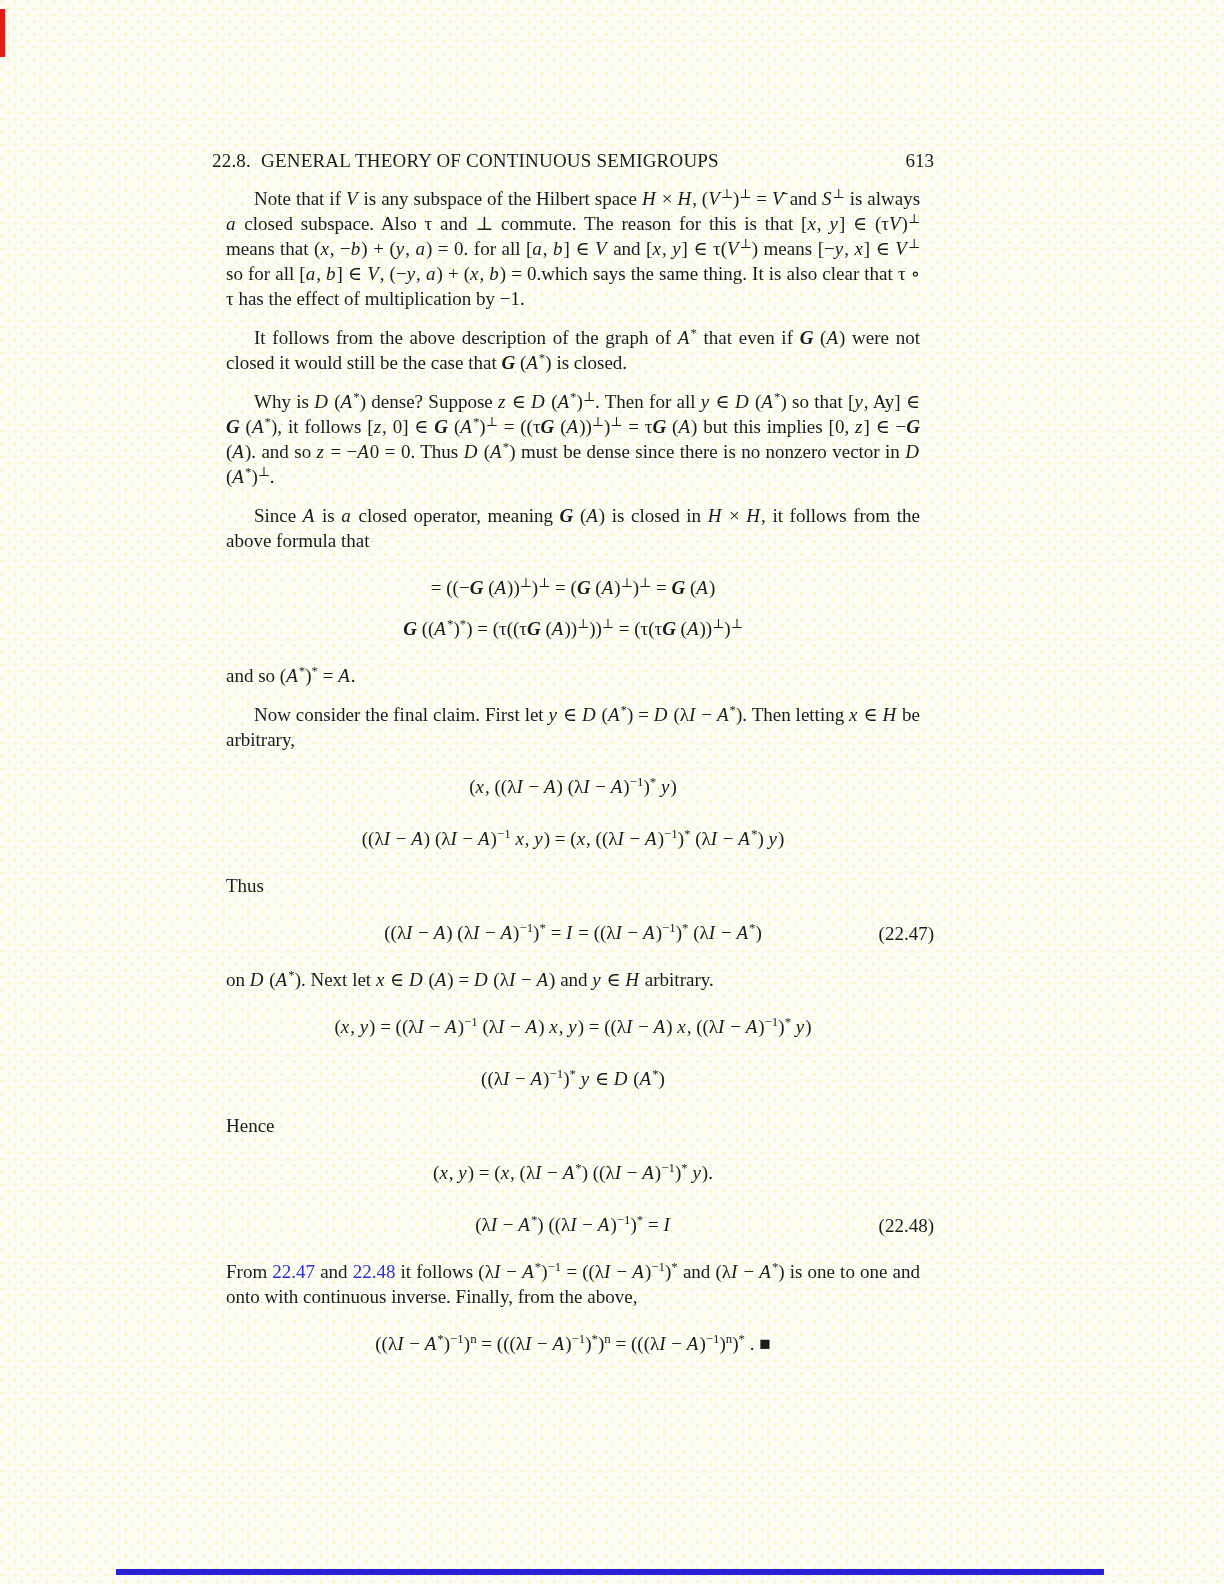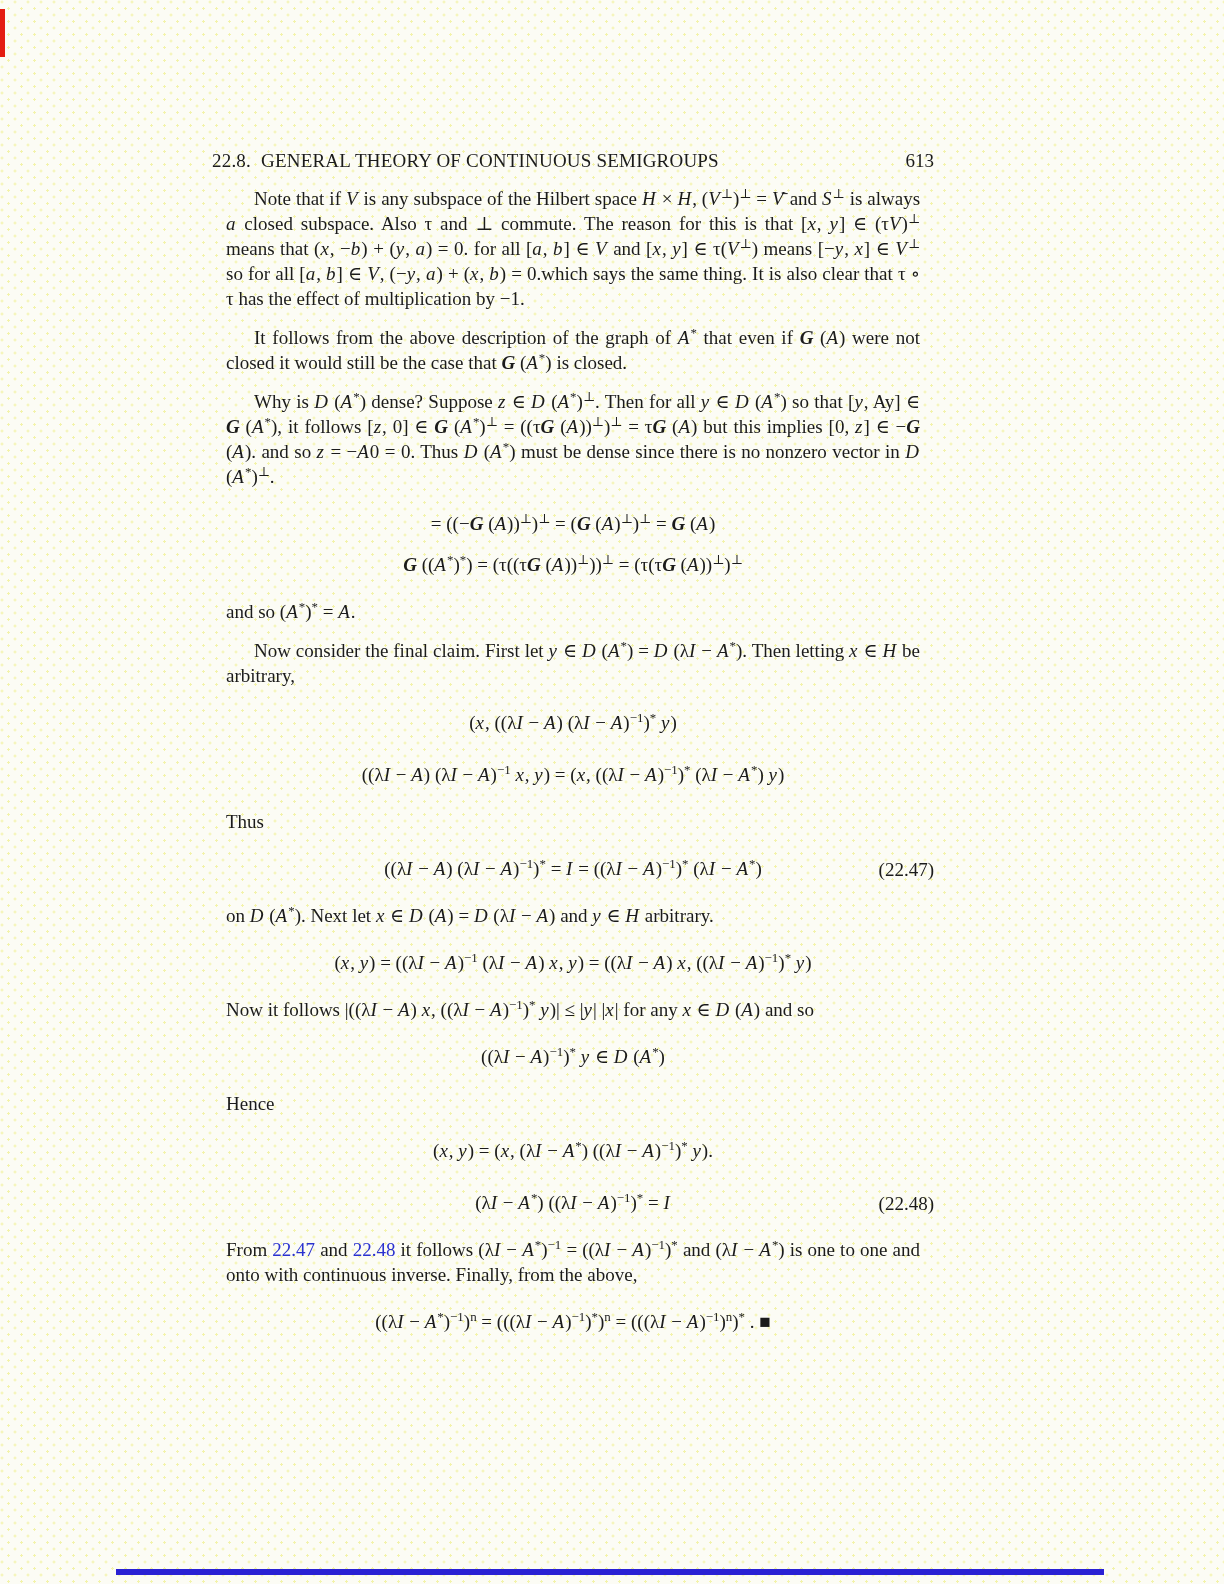--- a/index.html
+++ b/index.html
@@ -64,20 +64,21 @@
 
   <div class="column">
     <div class="header">
       <span class="sec"><span class="secnum">22.8.</span><span>GENERAL THEORY OF CONTINUOUS SEMIGROUPS</span></span>
       <span>613</span>
     </div>
     <div class="body">
         <p class="para indent"><span>Note that if <i>V</i> is any subspace of the Hilbert space <i>H</i> × <i>H</i>, (<i>V</i><sup>⊥</sup>)<sup>⊥</sup> = <i>V</i>̄ and <i>S</i><sup>⊥</sup> is always <i>a</i> closed subspace. Also τ and ⊥ commute. The reason for this is that [<i>x</i>, <i>y</i>] ∈ (τ<i>V</i>)<sup>⊥</sup> means that (<i>x</i>, −<i>b</i>) + (<i>y</i>, <i>a</i>) = 0. for all [<i>a</i>, <i>b</i>] ∈ <i>V</i> and [<i>x</i>, <i>y</i>] ∈ τ(<i>V</i><sup>⊥</sup>) means [−<i>y</i>, <i>x</i>] ∈ <i>V</i><sup>⊥</sup> so for all [<i>a</i>, <i>b</i>] ∈ <i>V</i>, (−<i>y</i>, <i>a</i>) + (<i>x</i>, <i>b</i>) = 0.which says the same thing. It is also clear that τ ∘ τ has the effect of multiplication by −1.</span></p>
         <p class="para indent"><span>It follows from the above description of the graph of <i>A</i><sup>*</sup> that even if <span class="scr">G</span> (<i>A</i>) were not closed it would still be the case that <span class="scr">G</span> (<i>A</i><sup>*</sup>) is closed.</span></p>
         <p class="para indent"><span>Why is <i>D</i> (<i>A</i><sup>*</sup>) dense? Suppose <i>z</i> ∈ <i>D</i> (<i>A</i><sup>*</sup>)<sup>⊥</sup>. Then for all <i>y</i> ∈ <i>D</i> (<i>A</i><sup>*</sup>) so that [<i>y</i>, Ay] ∈ <span class="scr">G</span> (<i>A</i><sup>*</sup>), it follows [<i>z</i>, 0] ∈ <span class="scr">G</span> (<i>A</i><sup>*</sup>)<sup>⊥</sup> = ((τ<span class="scr">G</span> (<i>A</i>))<sup>⊥</sup>)<sup>⊥</sup> = τ<span class="scr">G</span> (<i>A</i>) but this implies [0, <i>z</i>] ∈ −<span class="scr">G</span> (<i>A</i>). and so <i>z</i> = −<i>A</i>0 = 0. Thus <i>D</i> (<i>A</i><sup>*</sup>) must be dense since there is no nonzero vector in <i>D</i> (<i>A</i><sup>*</sup>)<sup>⊥</sup>.</span></p>
+        <p class="para indent"><span>Since <i>A</i> is <i>a</i> closed operator, meaning <span class="scr">G</span> (<i>A</i>) is closed in <i>H</i> × <i>H</i>, it follows from the above formula that</span></p>
         <div class="eq">
           <div class="eq-line">=  ((−<span class="scr">G</span> (<i>A</i>))<sup>⊥</sup>)<sup>⊥</sup> = (<span class="scr">G</span> (<i>A</i>)<sup>⊥</sup>)<sup>⊥</sup> = <span class="scr">G</span> (<i>A</i>)</div>
           <div class="eq-line"><span class="scr">G</span> ((<i>A</i><sup>*</sup>)<sup>*</sup>)  =  (τ((τ<span class="scr">G</span> (<i>A</i>))<sup>⊥</sup>))<sup>⊥</sup> = (τ(τ<span class="scr">G</span> (<i>A</i>))<sup>⊥</sup>)<sup>⊥</sup></div>
         </div>
         <p class="para"><span>and so (<i>A</i><sup>*</sup>)<sup>*</sup> = <i>A</i>.</span></p>
         <p class="para indent"><span>Now consider the final claim. First let <i>y</i> ∈ <i>D</i> (<i>A</i><sup>*</sup>) = <i>D</i> (λ<i>I</i> − <i>A</i><sup>*</sup>). Then letting <i>x</i> ∈ <i>H</i> be arbitrary,</span></p>
         <div class="eq">
           <div class="eq-line">(<i>x</i>, ((λ<i>I</i> − <i>A</i>) (λ<i>I</i> − <i>A</i>)<sup>−1</sup>)<sup>*</sup> <i>y</i>)</div>
         </div>
         <div class="eq">
@@ -85,21 +86,20 @@
         </div>
         <p class="para"><span>Thus</span></p>
         <div class="eq">
           <div class="eq-line">((λ<i>I</i> − <i>A</i>) (λ<i>I</i> − <i>A</i>)<sup>−1</sup>)<sup>*</sup> = <i>I</i> = ((λ<i>I</i> − <i>A</i>)<sup>−1</sup>)<sup>*</sup> (λ<i>I</i> − <i>A</i><sup>*</sup>)</div>
           <span class="eq-num">(22.47)</span>
         </div>
         <p class="para"><span>on <i>D</i> (<i>A</i><sup>*</sup>). Next let <i>x</i> ∈ <i>D</i> (<i>A</i>) = <i>D</i> (λ<i>I</i> − <i>A</i>) and <i>y</i> ∈ <i>H</i> arbitrary.</span></p>
         <div class="eq">
           <div class="eq-line">(<i>x</i>, <i>y</i>) = ((λ<i>I</i> − <i>A</i>)<sup>−1</sup> (λ<i>I</i> − <i>A</i>) <i>x</i>, <i>y</i>) = ((λ<i>I</i> − <i>A</i>) <i>x</i>, ((λ<i>I</i> − <i>A</i>)<sup>−1</sup>)<sup>*</sup> <i>y</i>)</div>
         </div>
-        <p class="para"><span>Now it follows |((λ<i>I</i> − <i>A</i>) <i>x</i>, ((λ<i>I</i> − <i>A</i>)<sup>−1</sup>)<sup>*</sup> <i>y</i>)| ≤ |<i>y</i>| |<i>x</i>| for any <i>x</i> ∈ <i>D</i> (<i>A</i>) and so</span></p>
         <div class="eq">
           <div class="eq-line">((λ<i>I</i> − <i>A</i>)<sup>−1</sup>)<sup>*</sup> <i>y</i> ∈ <i>D</i> (<i>A</i><sup>*</sup>)</div>
         </div>
         <p class="para"><span>Hence</span></p>
         <div class="eq">
           <div class="eq-line">(<i>x</i>, <i>y</i>) = (<i>x</i>, (λ<i>I</i> − <i>A</i><sup>*</sup>) ((λ<i>I</i> − <i>A</i>)<sup>−1</sup>)<sup>*</sup> <i>y</i>).</div>
         </div>
         <div class="eq">
           <div class="eq-line">(λ<i>I</i> − <i>A</i><sup>*</sup>) ((λ<i>I</i> − <i>A</i>)<sup>−1</sup>)<sup>*</sup> = <i>I</i></div>
           <span class="eq-num">(22.48)</span>

